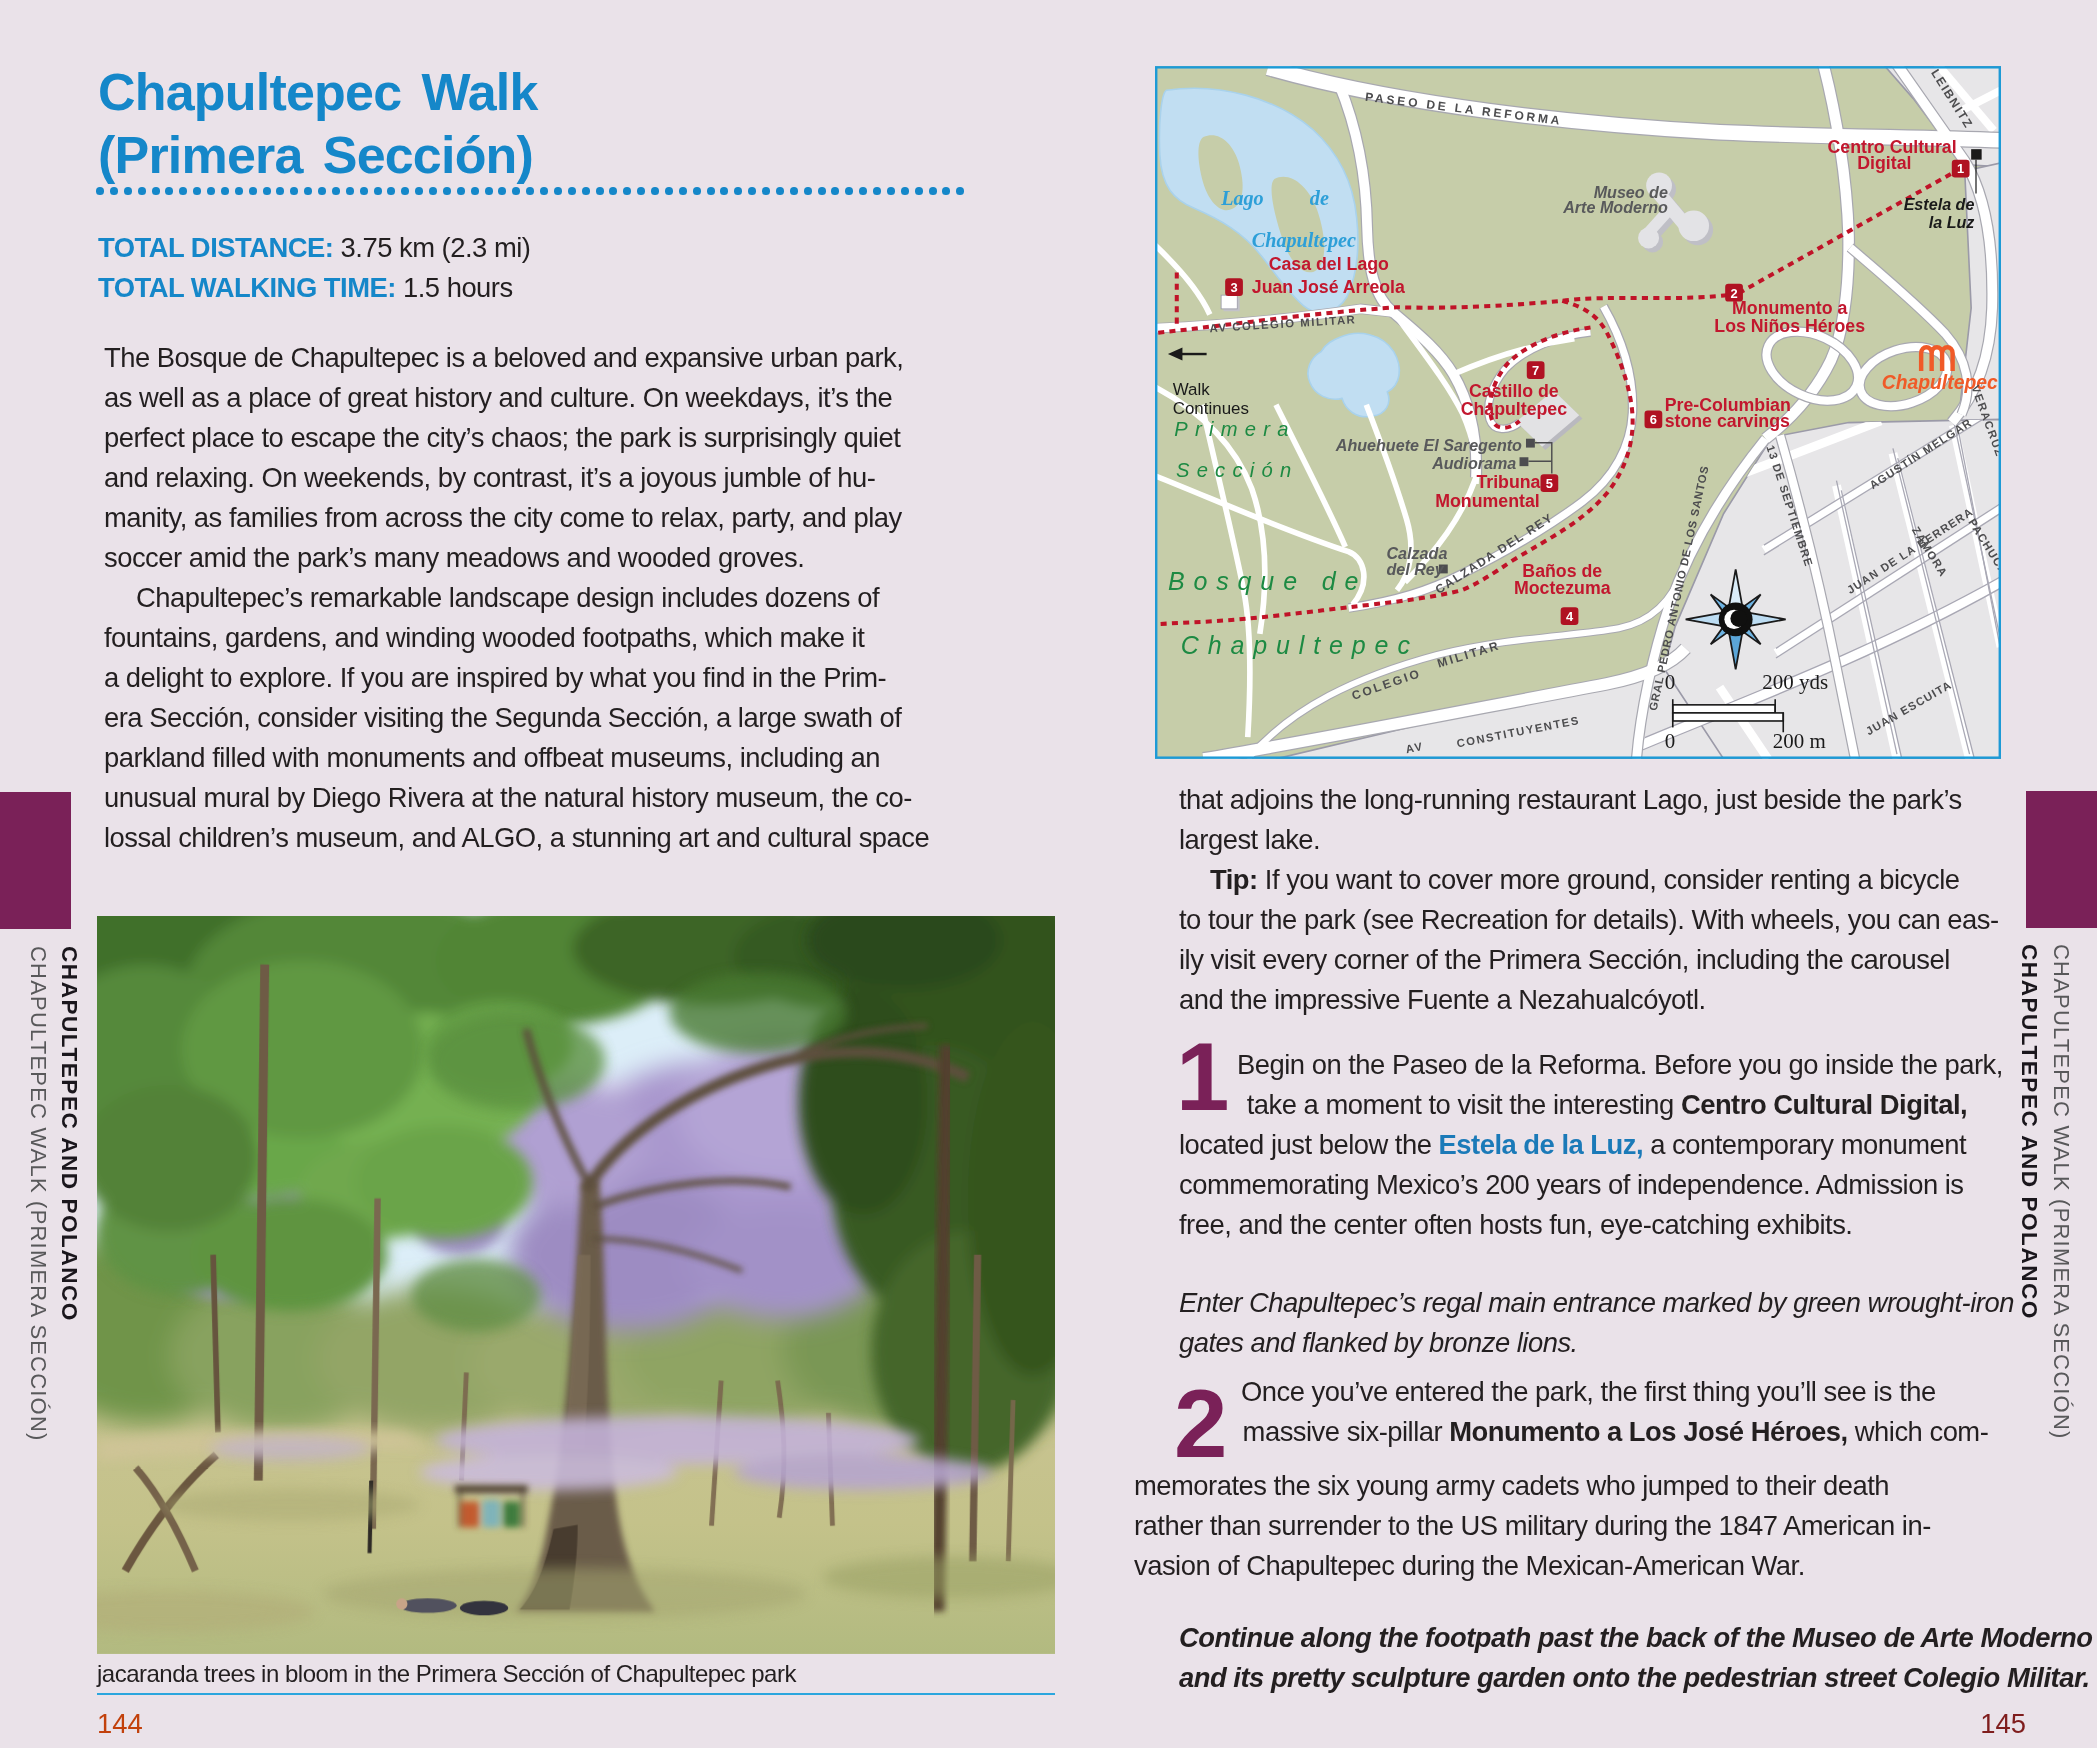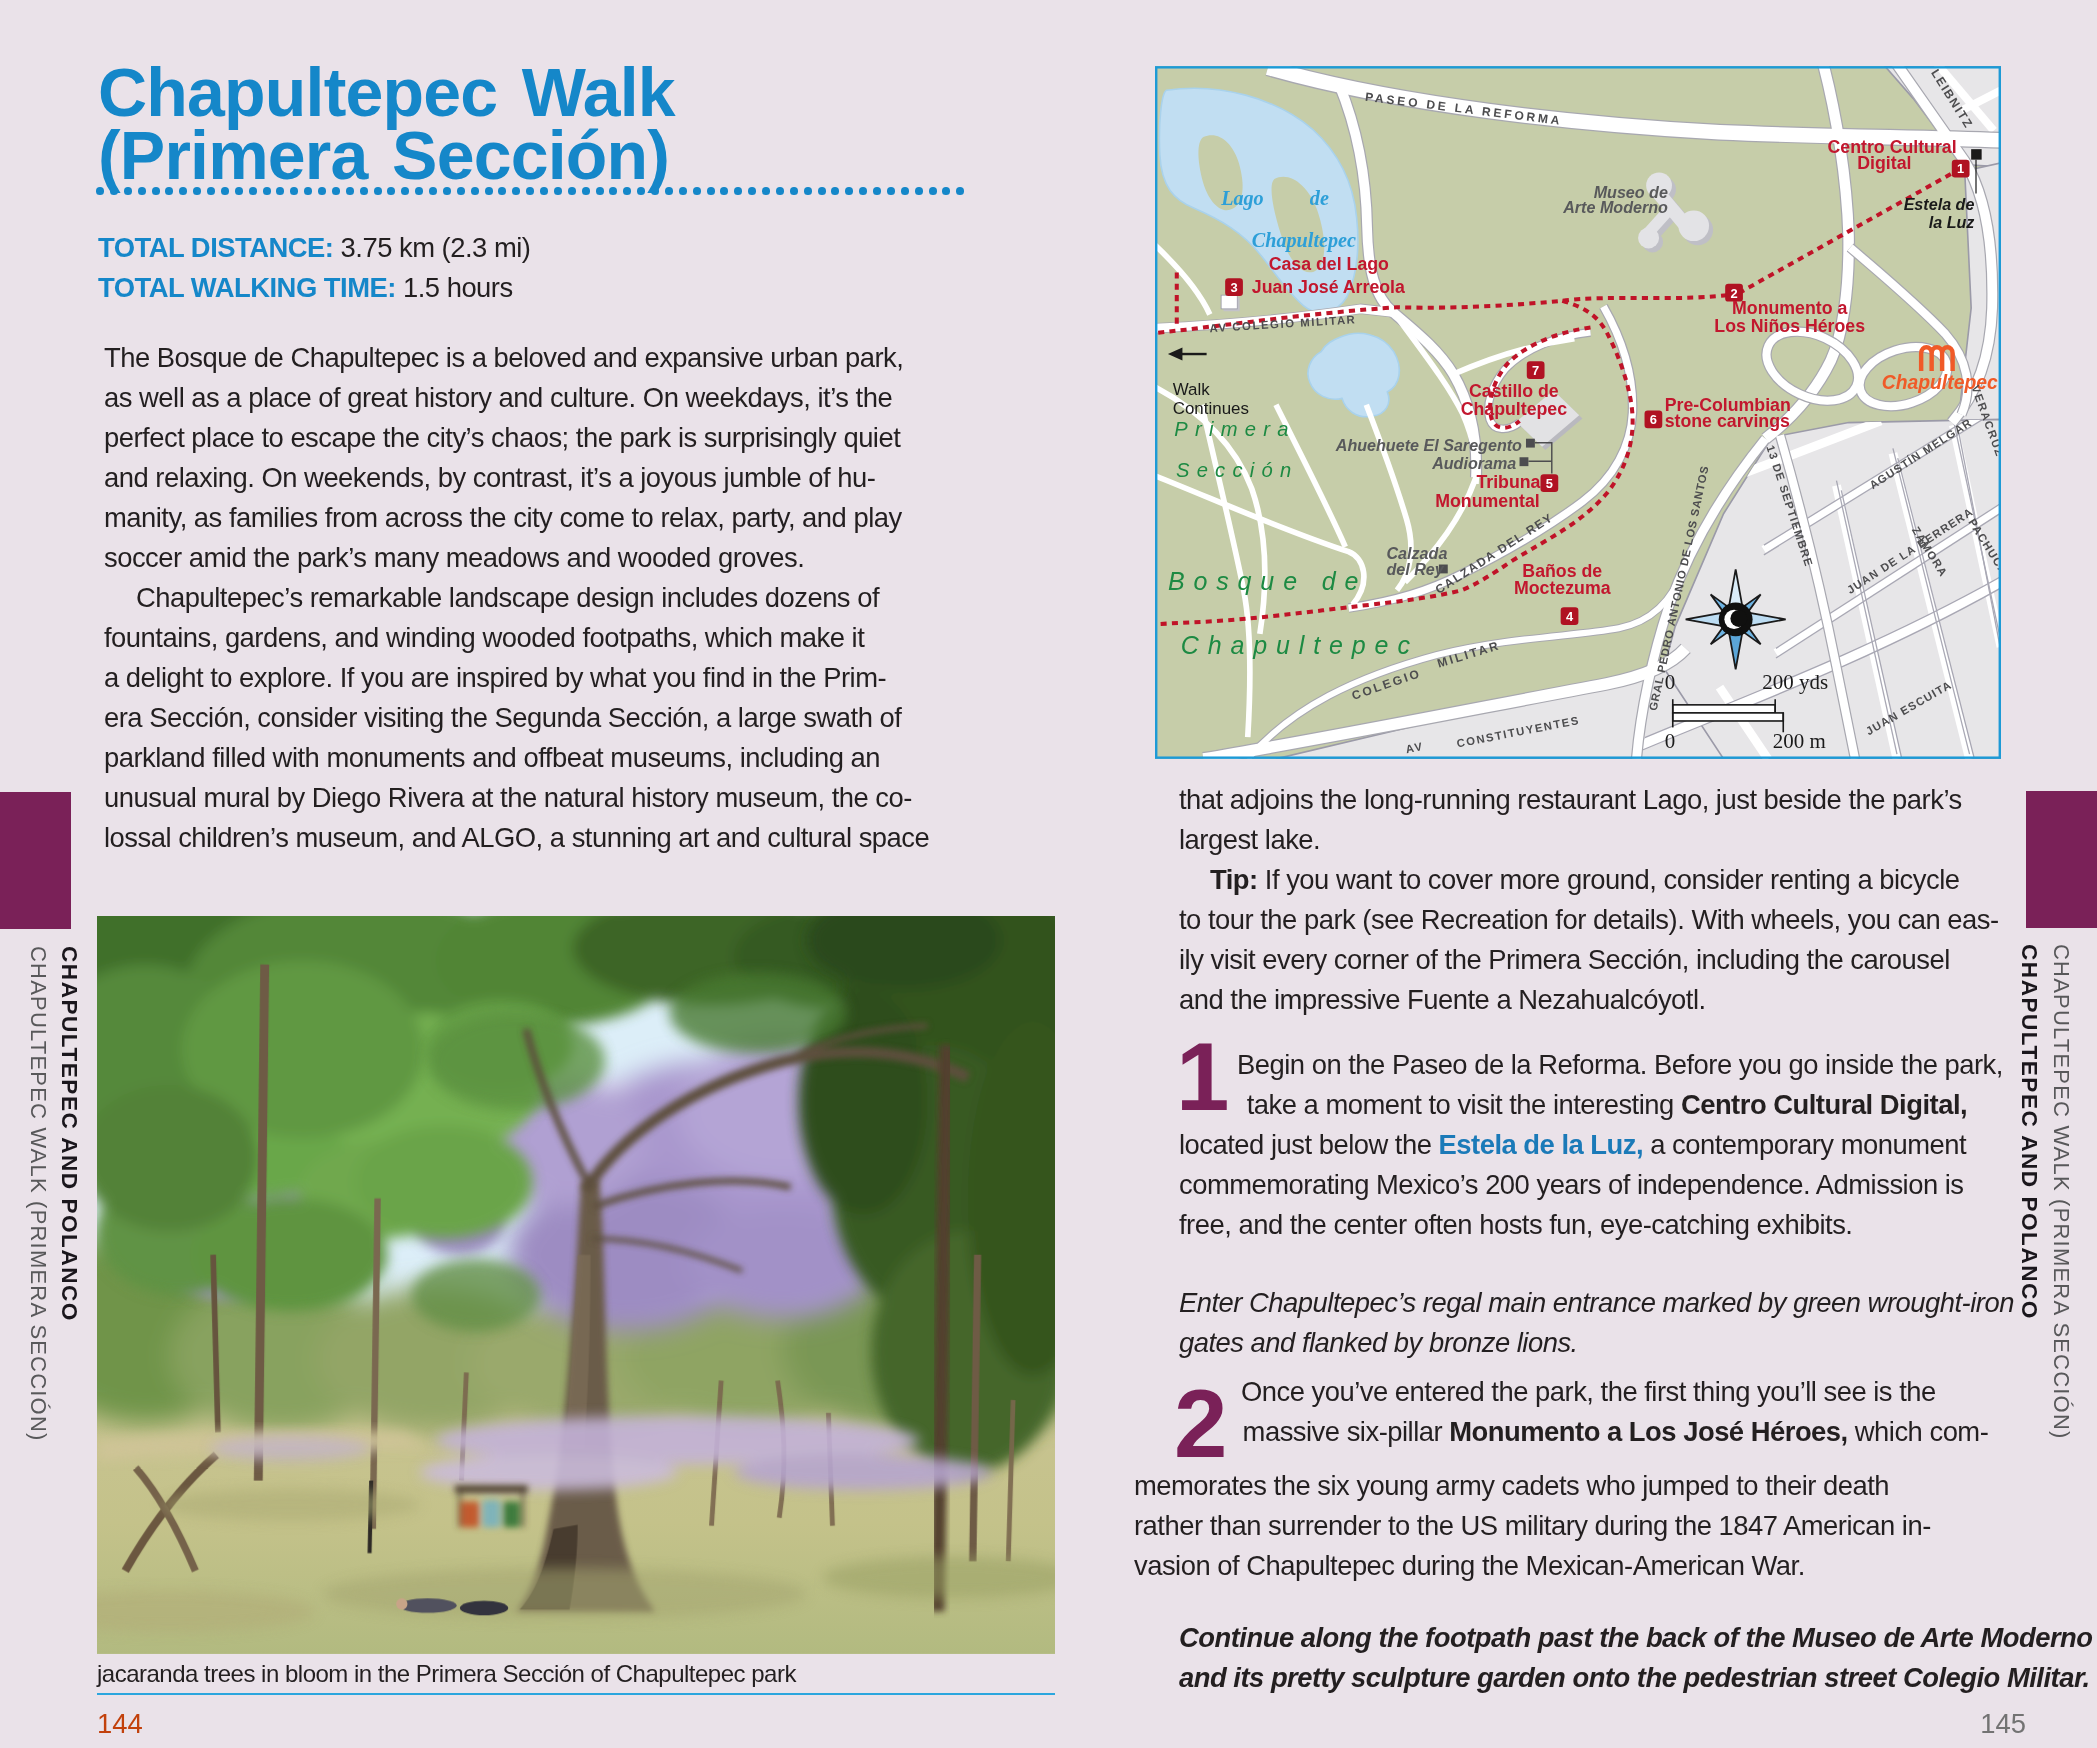--- a/index.html
+++ b/index.html
@@ -5,21 +5,21 @@
   html,body{margin:0;padding:0;}
   body{width:2097px;height:1748px;position:relative;background:#eae2e9;font-family:"Liberation Sans",sans-serif;overflow:hidden;}
   .abs{position:absolute;}
   .body-text{font-size:27.4px;line-height:40px;color:#231f20;letter-spacing:-0.5px;white-space:nowrap;}
   .ital{font-style:italic;margin-top:16px;}
   .blue{color:#1587c9;}
 </style>
 </head>
 <body>
 
-<div class="abs" style="left:98px;top:61px;font-size:68px;line-height:63px;font-weight:bold;color:#1587c9;letter-spacing:-0.8px;word-spacing:6.5px;">Chapultepec Walk<br>(Primera Sección)</div>
+<div class="abs" style="left:98px;top:61px;font-size:52px;line-height:63px;font-weight:bold;color:#1587c9;letter-spacing:-0.8px;word-spacing:6.5px;">Chapultepec Walk<br>(Primera Sección)</div>
 
 <div class="abs" id="dotrule" style="left:96px;top:187px;width:864px;height:8px;">
     <span style="position:absolute;left:0px;top:0;width:7.7px;height:7.7px;border-radius:50%;background:#1587c9;"></span>
     <span style="position:absolute;left:14px;top:0;width:7.7px;height:7.7px;border-radius:50%;background:#1587c9;"></span>
     <span style="position:absolute;left:28px;top:0;width:7.7px;height:7.7px;border-radius:50%;background:#1587c9;"></span>
     <span style="position:absolute;left:42px;top:0;width:7.7px;height:7.7px;border-radius:50%;background:#1587c9;"></span>
     <span style="position:absolute;left:56px;top:0;width:7.7px;height:7.7px;border-radius:50%;background:#1587c9;"></span>
     <span style="position:absolute;left:69px;top:0;width:7.7px;height:7.7px;border-radius:50%;background:#1587c9;"></span>
     <span style="position:absolute;left:83px;top:0;width:7.7px;height:7.7px;border-radius:50%;background:#1587c9;"></span>
     <span style="position:absolute;left:97px;top:0;width:7.7px;height:7.7px;border-radius:50%;background:#1587c9;"></span>
@@ -579,20 +579,20 @@
 <span style="margin-left:1.6px;"></span>massive six-pillar <b>Monumento a Los José Héroes,</b> which com-</div>
 <div class="abs body-text" style="left:1134px;top:1466px;">
 memorates the six young army cadets who jumped to their death<br>
 rather than surrender to the US military during the 1847 American in-<br>
 vasion of Chapultepec during the Mexican-American War.</div>
 
 <div class="abs body-text ital" style="left:1179px;top:1602px;font-weight:bold;">
 Continue along the footpath past the back of the Museo de Arte Moderno<br>
 and its pretty sculpture garden onto the pedestrian street Colegio Militar.</div>
 
-<div class="abs" style="left:1965px;top:1708px;width:61px;text-align:right;font-size:27.4px;color:#737373;">145</div>
+<div class="abs" style="left:1965px;top:1708px;width:61px;text-align:right;font-size:27.4px;color:#7f1d1d;">145</div>
 
 <div class="abs" style="left:2026px;top:791px;width:72px;height:137px;background:#7a2158;"></div>
 
 <div class="abs" style="left:2029px;top:944px;transform-origin:0 0;transform:rotate(90deg) translateY(-50%);font-weight:bold;font-size:22.6px;letter-spacing:1.5px;color:#1a161c;white-space:nowrap;">CHAPULTEPEC AND POLANCO</div>
 
 <div class="abs" style="left:2061px;top:944px;transform-origin:0 0;transform:rotate(90deg) translateY(-50%);font-size:22px;letter-spacing:1.2px;color:#58585a;white-space:nowrap;">CHAPULTEPEC WALK (PRIMERA SECCIÓN)</div>
 
 
 </body></html>

